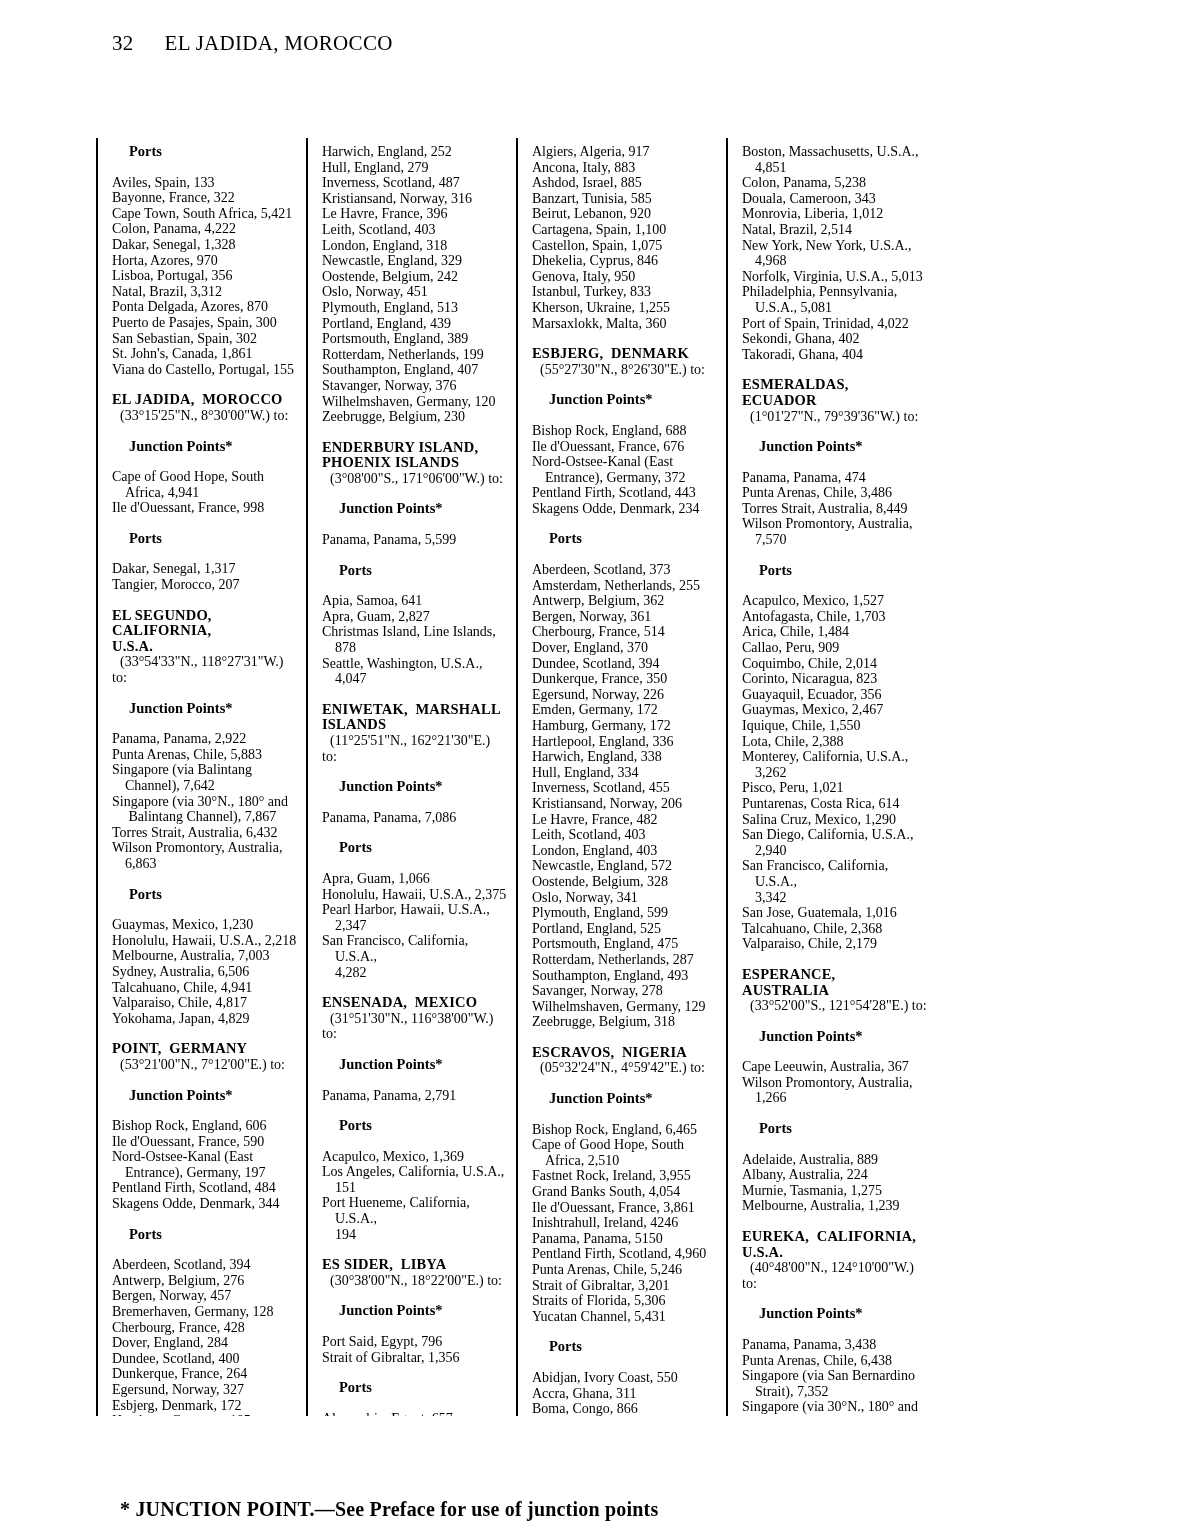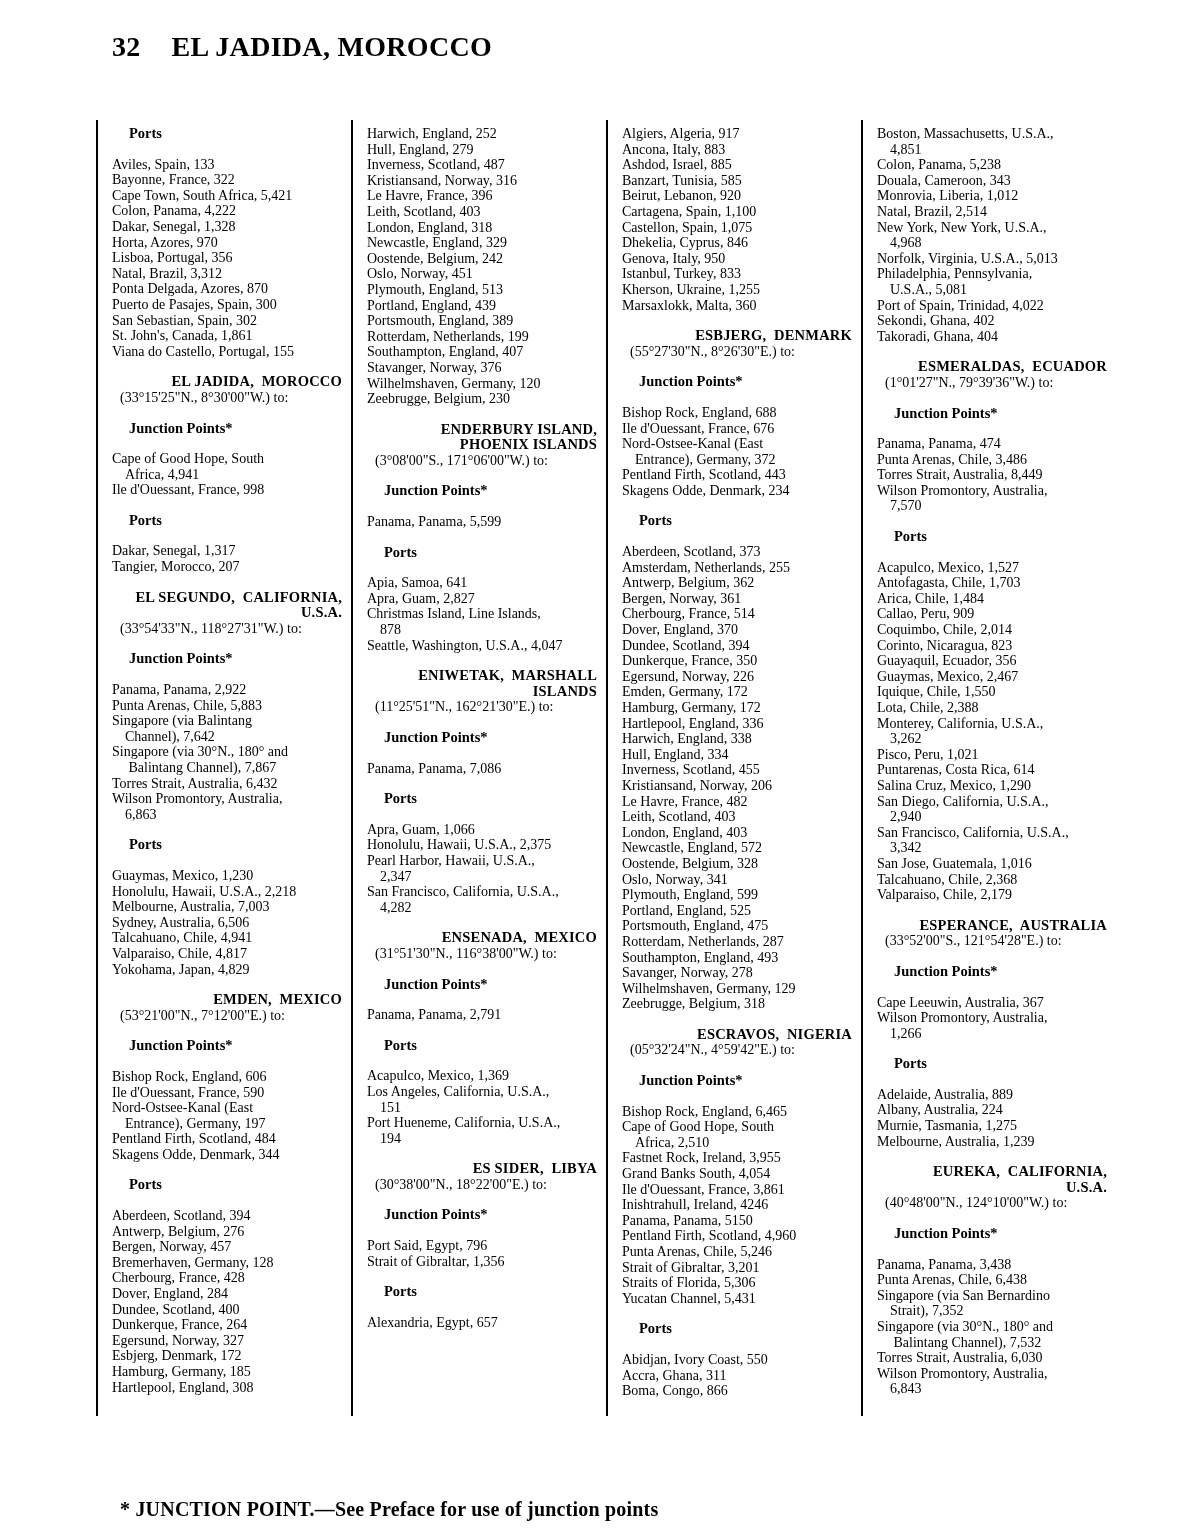--- a/index.html
+++ b/index.html
@@ -1,28 +1,28 @@
 <!DOCTYPE html>
 <html><head>
 <meta charset="utf-8">
 <style>
   html,body { margin:0; padding:0; }
   body {
     width:1190px; height:1540px; background:#ffffff; color:#000;
     font-family:"Liberation Serif", serif; position:relative; overflow:hidden;
   }
   .header { position:absolute; top:31px; left:112px; display:flex; gap:31px;
-            font-weight:bold; font-size:28px; letter-spacing:0.3px;align-items:center; }
+            font-weight:normal; font-size:21px; letter-spacing:0.3px;align-items:center; }
   #columns { position:absolute; top:120px; left:96px; display:flex; height:1296px; }
-  .col { width:255px; box-sizing:border-box; border-left:2px solid #000;
-         padding:6px 9px 0 14px; font-size:14px; line-height:15.6px; overflow:hidden; }
+  .col { width:210px; box-sizing:border-box; border-left:2px solid #000;
+         padding:6px 9px 0 14px; font-size:14px; line-height:15.6px; overflow:hidden;margin-top:18px; }
   .blk { margin-top:15px; }
   .blk:first-child { margin-top:0; }
   .label { font-weight:bold; padding-left:17px; font-size:14.5px; }
-  .h-name { font-weight:bold; white-space:pre-wrap; font-size:14.5px; letter-spacing:0.2px;text-align:right; }
+  .h-name { font-weight:bold; white-space:pre-wrap; font-size:14.5px; letter-spacing:0.2px; }
   .h-sub  { white-space:pre-wrap; text-indent:8px; }
   .item   { padding-left:13px; text-indent:-13px; white-space:pre-wrap; }
   .footnote { position:absolute; top:1498px; left:120px; font-weight:bold;
               font-size:20px; letter-spacing:0.2px; }
 </style>
 </head>
 <body>
 
 <div class="header">
   <span>32</span>
@@ -83,21 +83,21 @@
       <div class="blk group">
         <div class="item">Guaymas, Mexico, 1,230</div>
         <div class="item">Honolulu, Hawaii, U.S.A., 2,218</div>
         <div class="item">Melbourne, Australia, 7,003</div>
         <div class="item">Sydney, Australia, 6,506</div>
         <div class="item">Talcahuano, Chile, 4,941</div>
         <div class="item">Valparaiso, Chile, 4,817</div>
         <div class="item">Yokohama, Japan, 4,829</div>
       </div>
       <div class="blk">
-        <div class="h-name">EMDEN,  MEXICO</div>
+        <div class="h-name">POINT,  GERMANY</div>
         <div class="h-sub">(53°21'00"N., 7°12'00"E.) to:</div>
       </div>
       <div class="blk label">Junction Points*</div>
       <div class="blk group">
         <div class="item">Bishop Rock, England, 606</div>
         <div class="item">Ile d'Ouessant, France, 590</div>
         <div class="item">Nord-Ostsee-Kanal (East
 Entrance), Germany, 197</div>
         <div class="item">Pentland Firth, Scotland, 484</div>
         <div class="item">Skagens Odde, Denmark, 344</div>

